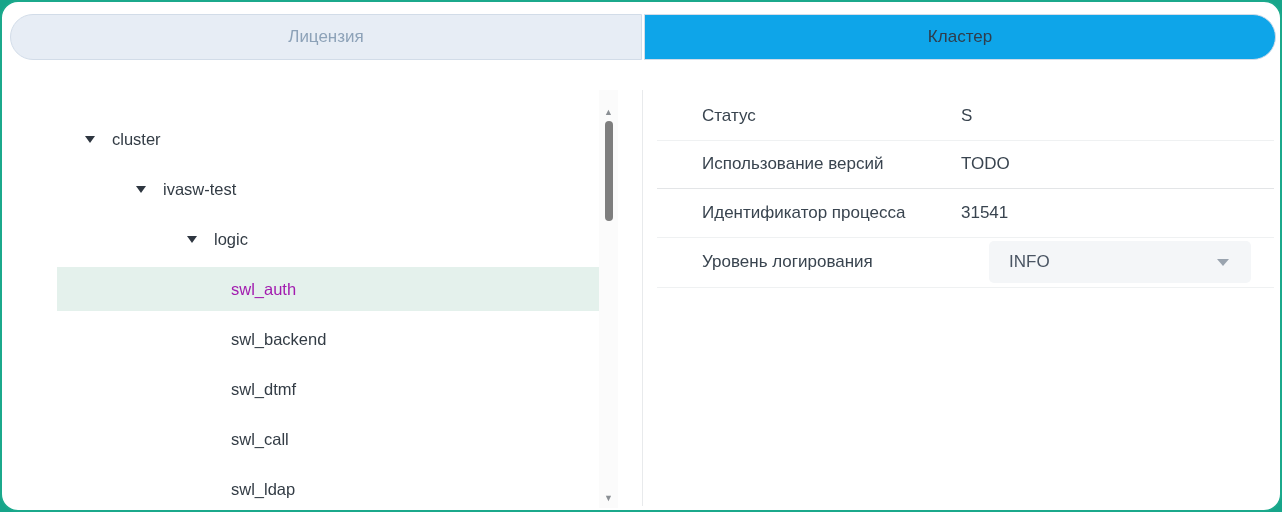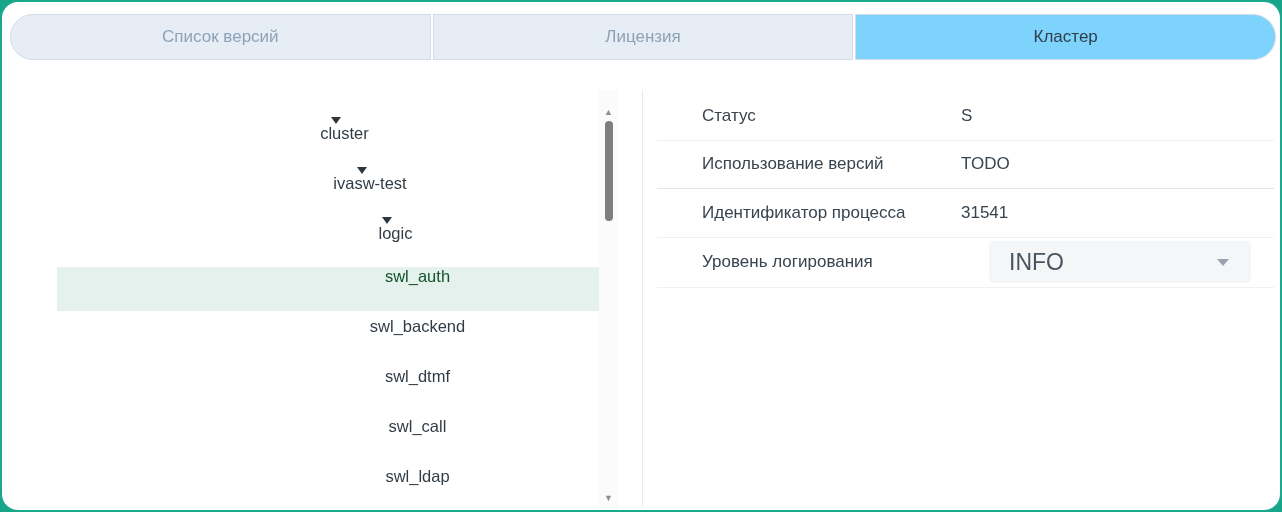--- a/index.html
+++ b/index.html
@@ -25,38 +25,37 @@
     flex:1 1 0;
     display:flex; align-items:center; justify-content:center;
     background:#e7edf5;
     border:1px solid #d2dce8;
     color:#8da2b8;
     font-size:17px;
     cursor:pointer;
   }
   .tab:first-child { border-radius:23px 0 0 23px; }
   .tab:last-child  { border-radius:0 23px 23px 0; }
-  .tab.active { background:#7dd3fc; color:#2f3d4c; }
+  .tab.active { background:#0ea5e9; color:#2f3d4c; }
   
   .panel-divider {
     position:absolute; left:640px; top:88px; bottom:4px; width:1px;
     background:#e8eaec;
   }
   
   .tree {
     position:absolute; left:0; top:115px; width:640px;
   }
   .tree-row {
     margin-left:55px; width:547px; height:44px; margin-bottom:6px;
     display:flex; align-items:center;
     font-size:16.5px; color:#333c45;
     cursor:pointer;
-    flex-direction:column;
   }
-  .tree-row.selected { background:#e4f1ec; color:#14532d; }
+  .tree-row.selected { background:#e4f1ec; color:#a21caf; }
   .tw { display:inline-block; width:0; height:0;
         border-left:5.5px solid transparent; border-right:5.5px solid transparent;
         border-top:7px solid #2e3640; margin-right:17px; }
   .lvl0 { padding-left:28px; }
   .lvl1 { padding-left:79px; }
   .lvl2 { padding-left:130px; }
   .lvl3 { padding-left:174px; }
   
   .sb-track {
     position:absolute; left:597px; top:88px; bottom:2px; width:19px;
@@ -86,37 +85,36 @@
   }
   .detail-row.strong-line { border-bottom-color:#e3e5e7; }
   .detail-label { width:290px; padding-left:45px; }
   .detail-value { padding-left:14px; }
   .detail-row.dd-row { height:50px;gap:28px; }
   .dropdown {
     margin-left:0; width:262px; height:42px;
     background:#f4f6f8; border-radius:5px;
     display:flex; align-items:center;
     position:relative; cursor:pointer;
-    color:#4a5563; font-size:23px;
+    color:#4a5563; font-size:17px;
   }
   .dropdown .dd-text { padding-left:20px; }
   .dd-caret {
     position:absolute; right:22px; top:50%; margin-top:-3px;
     width:0; height:0;
     border-left:6px solid transparent; border-right:6px solid transparent;
     border-top:7px solid #9aa4af;
   }
 </style>
 </head>
 <body>
 
 <div class="card">
 
   <div class="tabbar">
-    <div class="tab">Список версий</div>
     <div class="tab">Лицензия</div>
     <div class="tab active">Кластер</div>
   </div>
 
   <div class="panel-divider"></div>
 
   <div class="tree">
     <div class="tree-row lvl0">
       <span class="tw"></span>
       <span>cluster</span>

